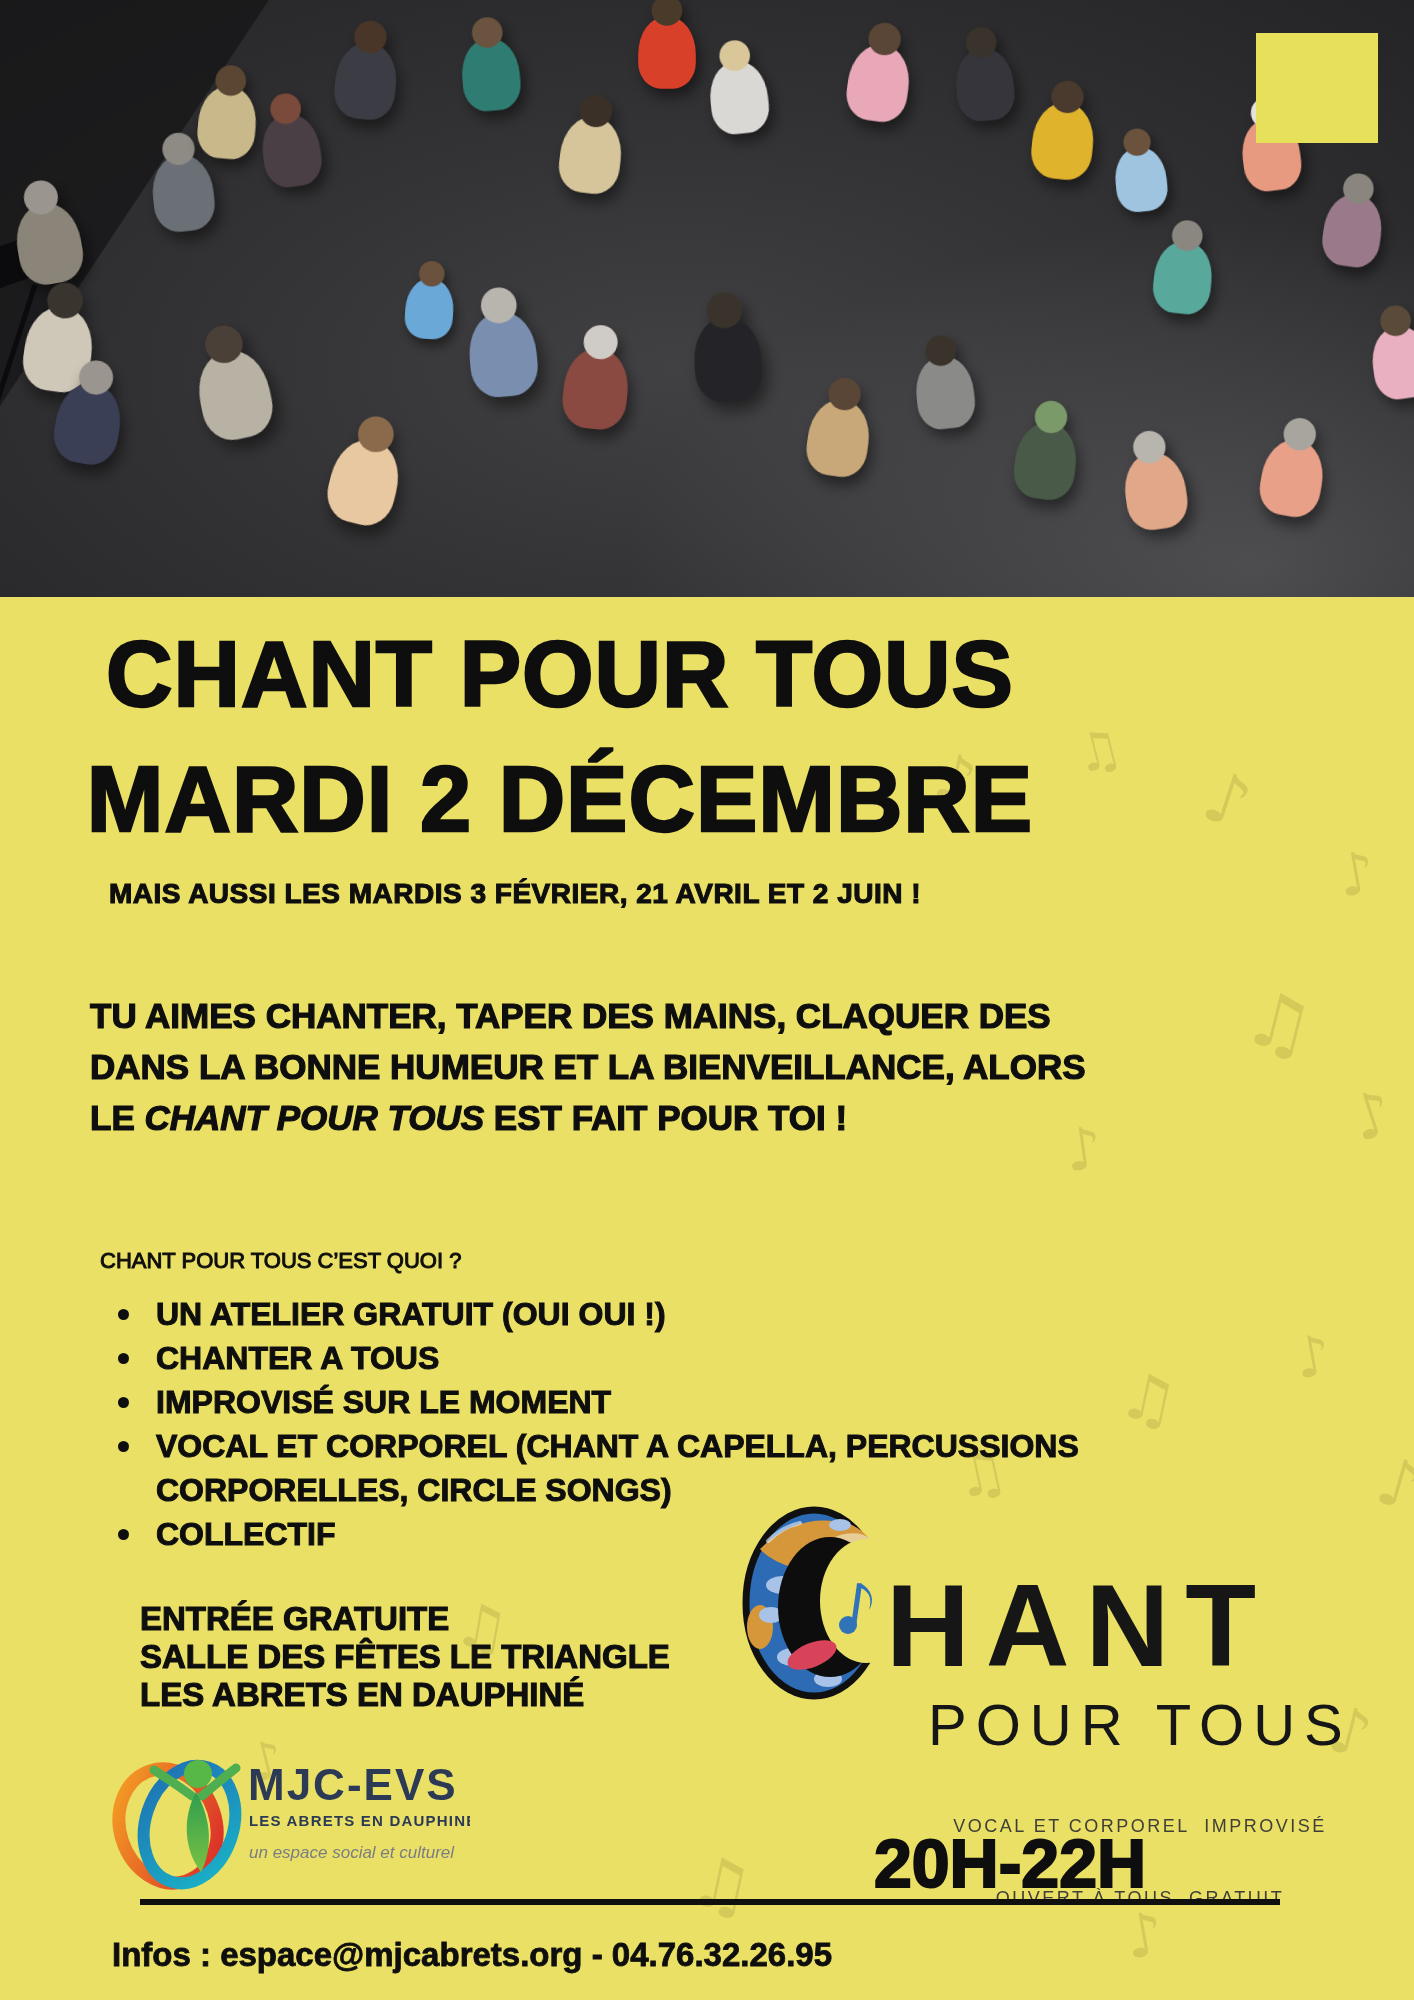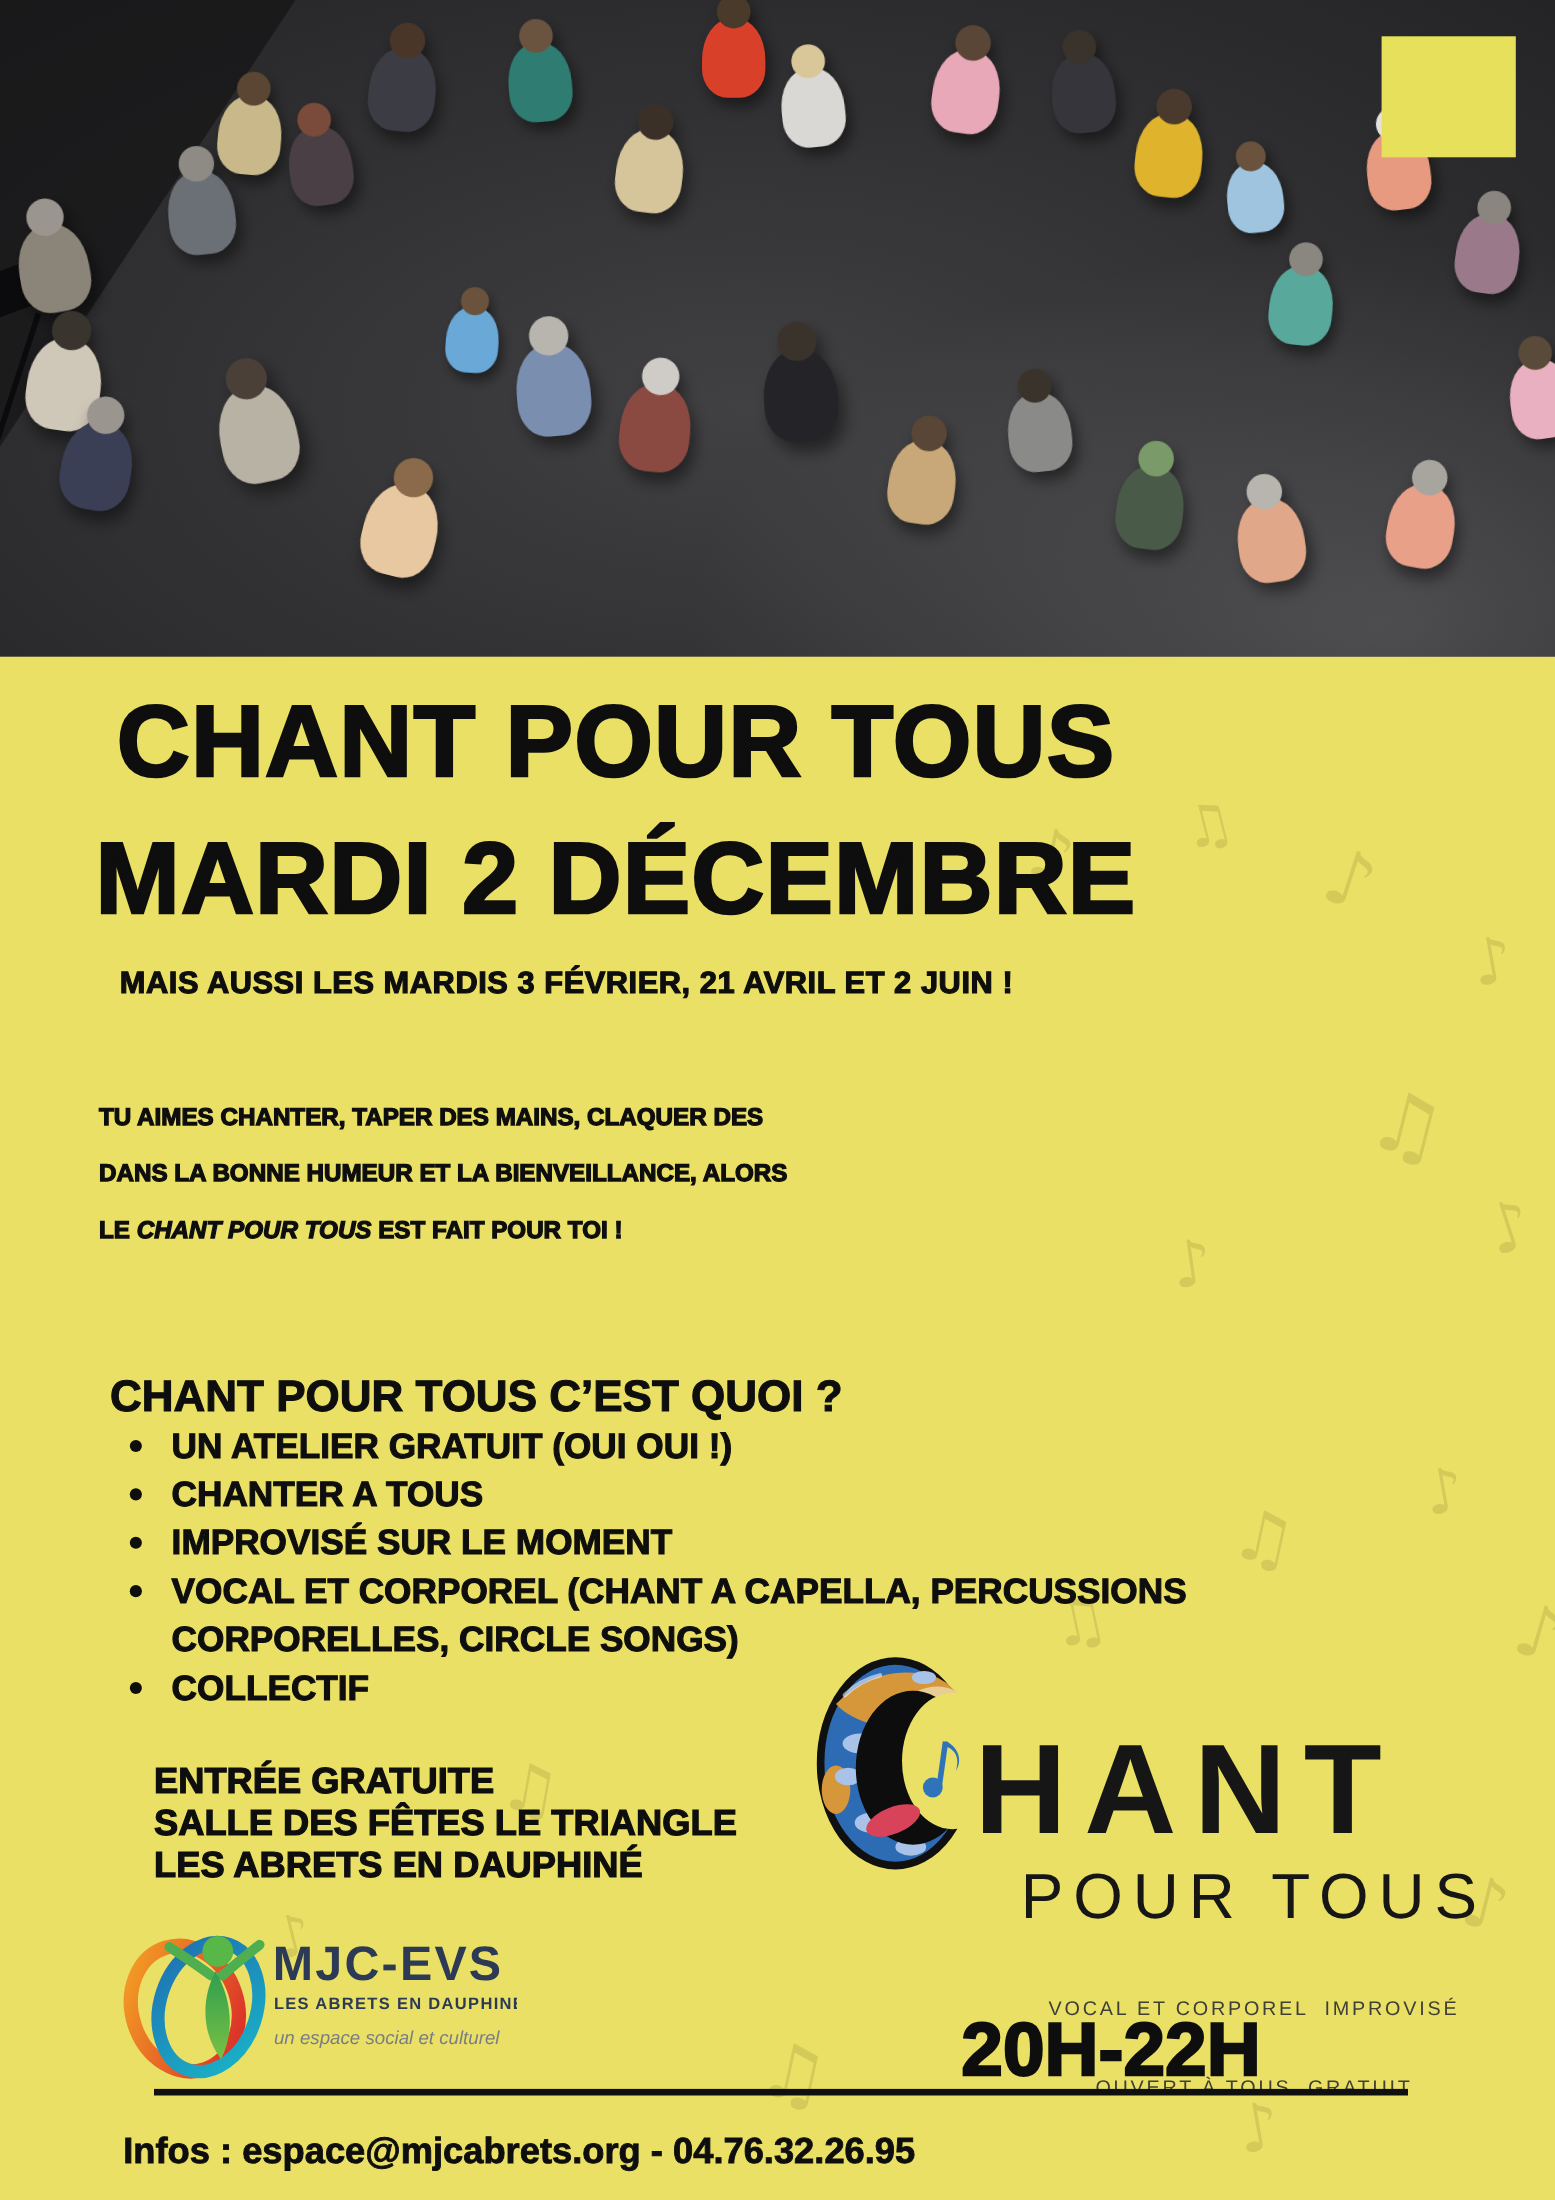--- a/index.html
+++ b/index.html
@@ -28,24 +28,24 @@
   .note{position:absolute;color:#9c9340;opacity:.28;line-height:1;
         font-family:"DejaVu Sans",sans-serif;}
 
   
   .content{position:absolute;left:0;top:0;width:1414px;height:2000px;z-index:2;}
   .title-block{position:absolute;left:0;top:612px;width:1120px;text-align:center;
                font-weight:700;font-size:92px;line-height:1.36;letter-spacing:1px;
                -webkit-text-stroke:2.5px #0e0e0e;}
   .subtitle{position:absolute;left:0;top:878px;width:1030px;text-align:center;
             font-weight:700;font-size:28px;letter-spacing:.5px;-webkit-text-stroke:1.1px #0e0e0e;}
-  .intro{position:absolute;left:90px;top:990px;width:1100px;font-weight:700;font-size:22px;
+  .intro{position:absolute;left:90px;top:990px;width:1100px;font-weight:700;font-size:35px;
          line-height:51px;-webkit-text-stroke:1.2px #0e0e0e;white-space:nowrap;}
   .intro .it{font-style:italic;}
-  .what-heading{position:absolute;left:100px;top:1248px;font-weight:700;font-size:40px;
+  .what-heading{position:absolute;left:100px;top:1248px;font-weight:400;font-size:22px;
                 -webkit-text-stroke:1px #0e0e0e;}
   .bullets{position:absolute;left:108px;top:1292px;width:990px;margin:0;padding:0;list-style:none;
            font-weight:700;font-size:32px;line-height:44px;-webkit-text-stroke:1px #0e0e0e;}
   .bullet{position:relative;padding-left:48px;white-space:pre-line;}
   .bullet::before{content:'';position:absolute;left:10px;top:17px;width:11px;height:11px;
                   border-radius:50%;background:#0e0e0e;}
   .venue{position:absolute;left:140px;top:1600px;font-weight:700;font-size:33px;line-height:38px;
          -webkit-text-stroke:1.1px #0e0e0e;}
   .divider{position:absolute;left:140px;top:1899px;width:1140px;height:6px;background:#101010;}
   .footer-infos{position:absolute;left:112px;top:1936px;font-weight:700;font-size:33px;

